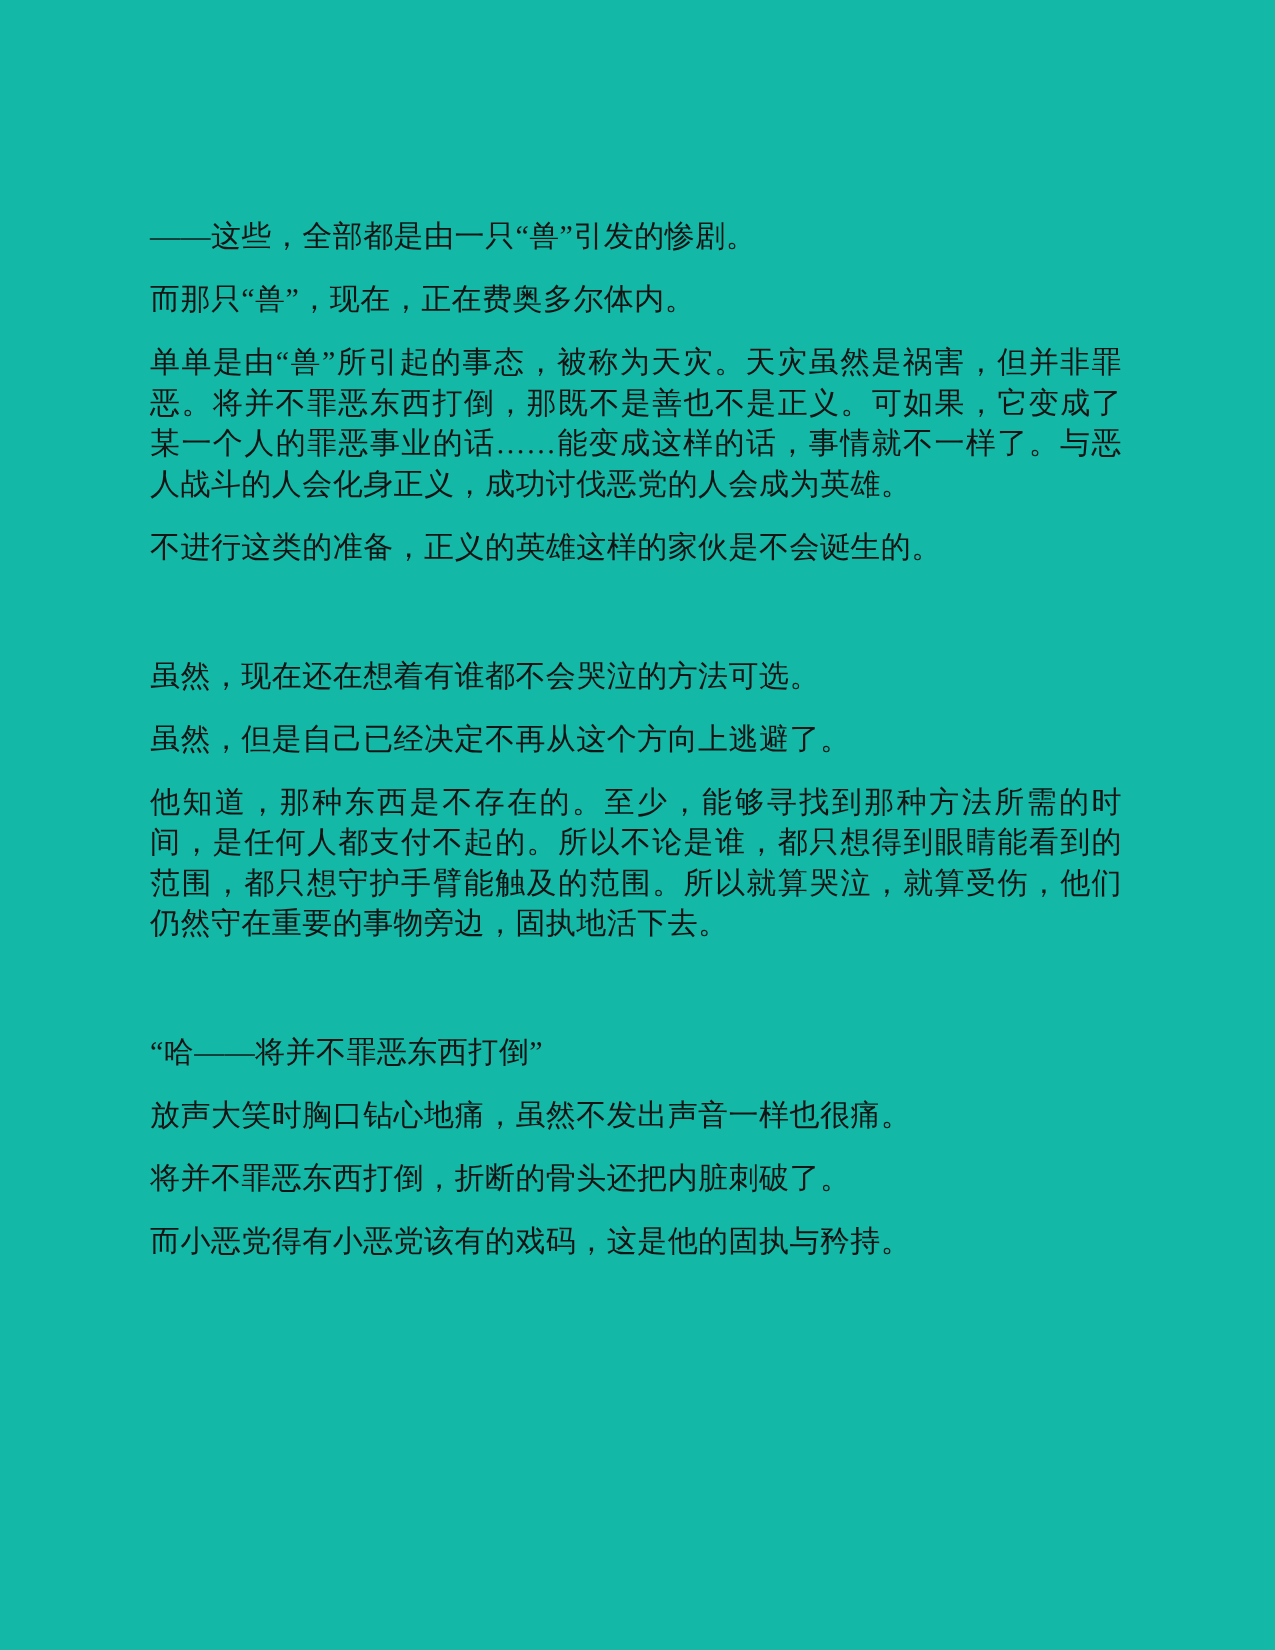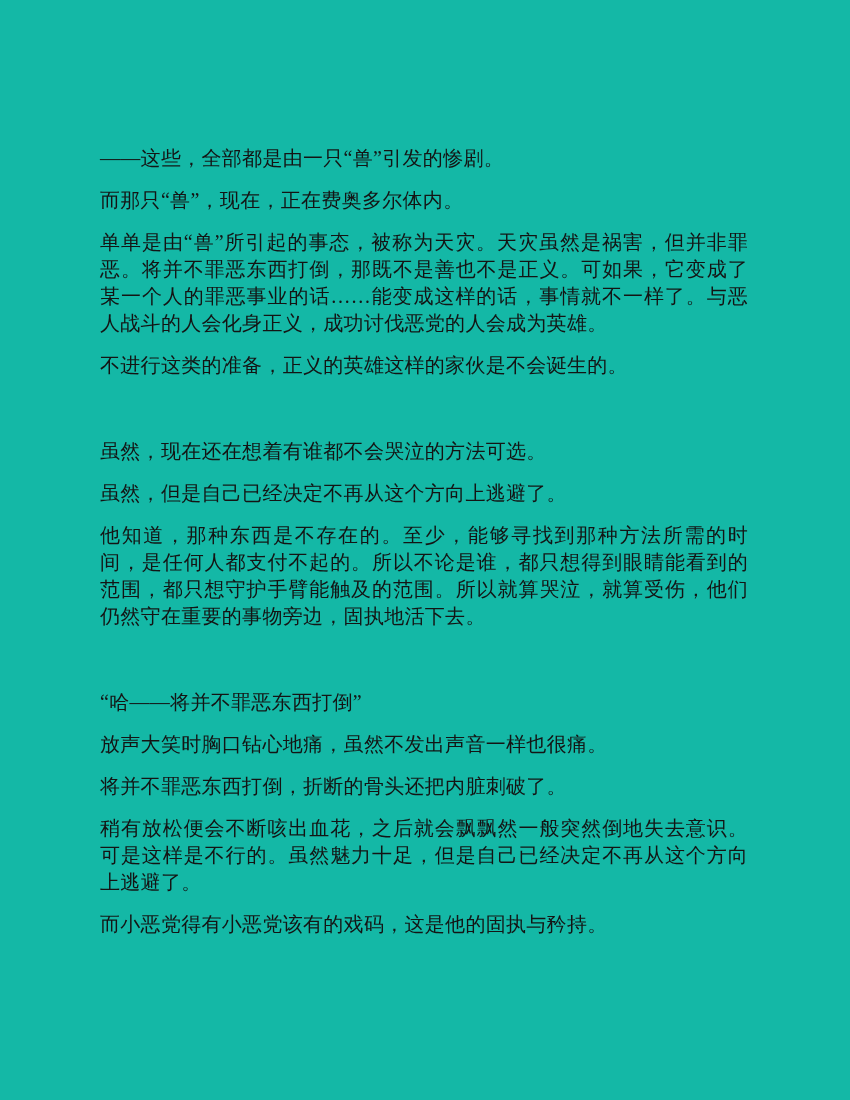--- a/index.html
+++ b/index.html
@@ -49,16 +49,15 @@
       <p class="para">单单是由“兽”所引起的事态，被称为天灾。天灾虽然是祸害，但并非罪恶。将并不罪恶东西打倒，那既不是善也不是正义。可如果，它变成了某一个人的罪恶事业的话……能变成这样的话，事情就不一样了。与恶人战斗的人会化身正义，成功讨伐恶党的人会成为英雄。</p>
       <p class="para">不进行这类的准备，正义的英雄这样的家伙是不会诞生的。</p>
       <div class="section-gap"></div>
       <p class="para">虽然，现在还在想着有谁都不会哭泣的方法可选。</p>
       <p class="para">虽然，但是自己已经决定不再从这个方向上逃避了。</p>
       <p class="para">他知道，那种东西是不存在的。至少，能够寻找到那种方法所需的时间，是任何人都支付不起的。所以不论是谁，都只想得到眼睛能看到的范围，都只想守护手臂能触及的范围。所以就算哭泣，就算受伤，他们仍然守在重要的事物旁边，固执地活下去。</p>
       <div class="section-gap"></div>
       <p class="para">“哈——将并不罪恶东西打倒”</p>
       <p class="para">放声大笑时胸口钻心地痛，虽然不发出声音一样也很痛。</p>
       <p class="para">将并不罪恶东西打倒，折断的骨头还把内脏刺破了。</p>
-      <p class="para">稍有放松便会不断咳出血花，之后就会飘飘然一般突然倒地失去意识。可是这样是不行的。虽然魅力十足，但是自己已经决定不再从这个方向上逃避了。</p>
       <p class="para">而小恶党得有小恶党该有的戏码，这是他的固执与矜持。</p>
     </div>
 </div>
 
 </body></html>

